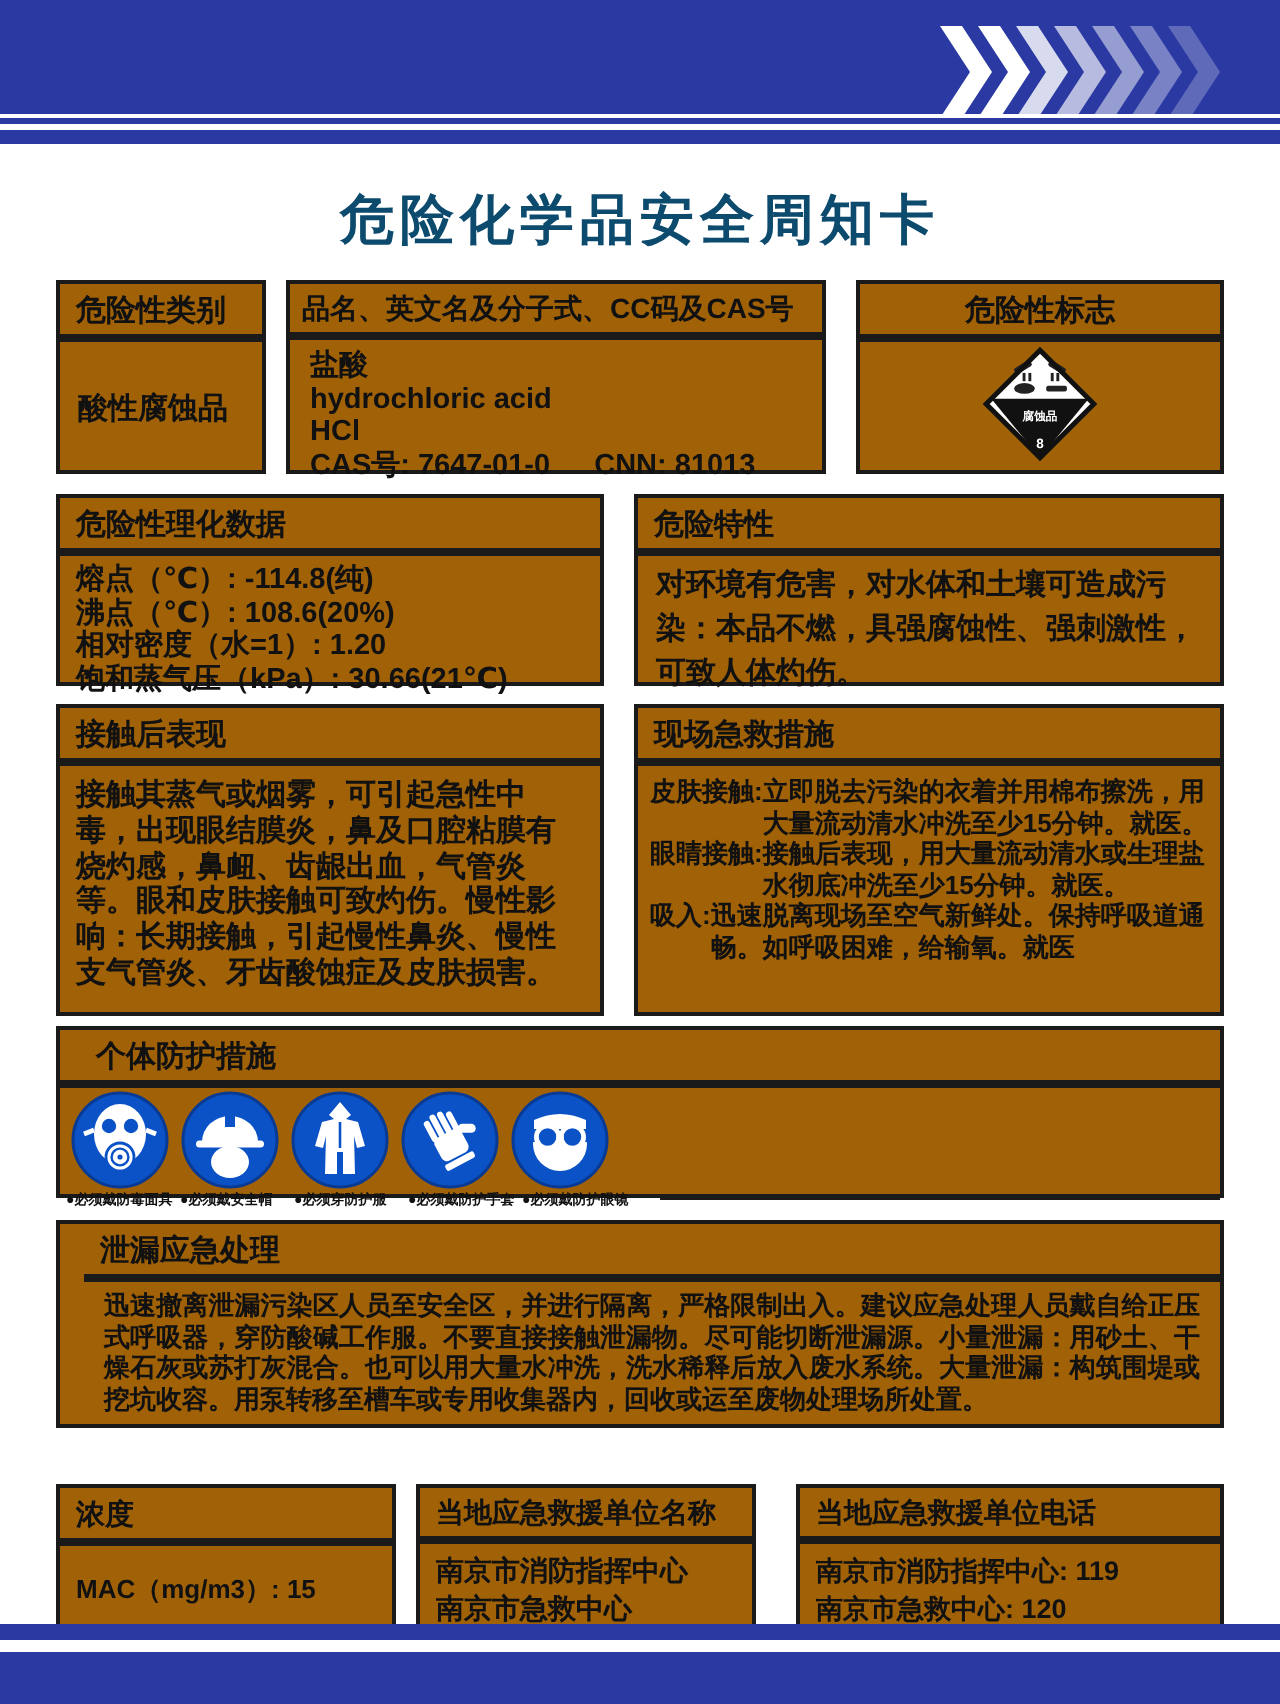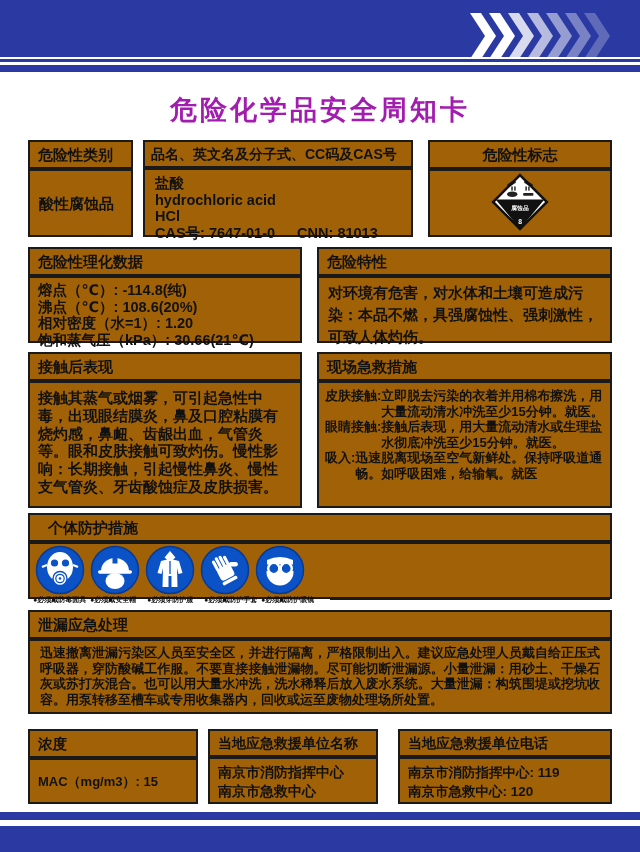--- a/index.html
+++ b/index.html
@@ -7,21 +7,21 @@
   .page { position:relative; width:640px; height:852px; background:#ffffff; color:#111;
           margin:0 auto; overflow:hidden; }
 
   
   .banner { position:relative; height:72px; background:#2a3aa2; }
   .banner .line1 { position:absolute; left:0; right:0; top:57px; height:2px; background:#fff; }
   .banner .line2 { position:absolute; left:0; right:0; top:62px; height:3px; background:#fff; }
   .chevrons { position:absolute; top:13px; right:10px; }
 
   .title { text-align:center; font-size:27px; font-weight:bold; letter-spacing:3px;
-           color:#a21caf; margin-top:20px; font-family:Liberation Serif, serif; }
+           color:#0c4a6e; margin-top:20px; font-family:Liberation Serif, serif; }
 
   .content { position:absolute; left:28px; top:140px; width:584px; }
   .row { display:flex; align-items:stretch; }
 
   .panel { border:2px solid #1a1a1a; background:#a16207; position:relative; }
   .p-head { font-weight:bold; font-size:15px; padding:4px 8px 2px; border-bottom:2px solid #1a1a1a;
             position:relative; white-space:nowrap; }
   .p-head::after { content:""; position:absolute; left:0; right:0; bottom:-4px; height:2px; background:#1a1a1a; }
   .p-head.center { text-align:center; }
   .p-body { padding:8px 8px 4px; font-weight:bold; }
@@ -59,25 +59,25 @@
   .p-ppe { width:584px; }
   .p-ppe .p-head { padding-left:18px; }
   .ppe-icons { display:flex; gap:5px; padding:3px 0 0 5px; }
   .ppe-icons svg { display:block; }
   .ppe-labels { display:flex; padding-left:3px; align-items:flex-start; }
   .ppe-label { width:57px; font-size:7px; font-weight:bold; white-space:nowrap; overflow:hidden; }
   .ppe-rule { flex:1; border-top:2px solid #1a1a1a; margin:3px 0 0 12px; }
 
   
   .row5 { height:104px; margin-top:11px; }
-  .p-spill { width:584px; }
+  .p-spill { width:584px;padding-left:12px; }
   .p-spill .p-body { padding:6px 10px 0; font-size:13px; line-height:15.7px; text-align:justify; }
 
   
-  .row6 { height:75px; margin-top:15px; }
+  .row6 { height:75px; margin-top:28px; }
   .p-conc { width:170px; display:flex; flex-direction:column; }
   .p-conc .p-head { font-size:14.5px; }
   .p-conc .p-body { flex:1; display:flex; align-items:center; font-size:13px; padding-left:8px; }
   .p-names { width:170px; margin-left:10px; }
   .p-names .p-head { font-size:14px; }
   .p-names .p-body { padding:6px 8px 0; font-size:14px; line-height:19px; }
   .p-phones { width:214px; margin-left:20px; }
   .p-phones .p-head { font-size:14px; }
   .p-phones .p-body { padding:6px 8px 0; font-size:13.5px; line-height:19px; }
 

